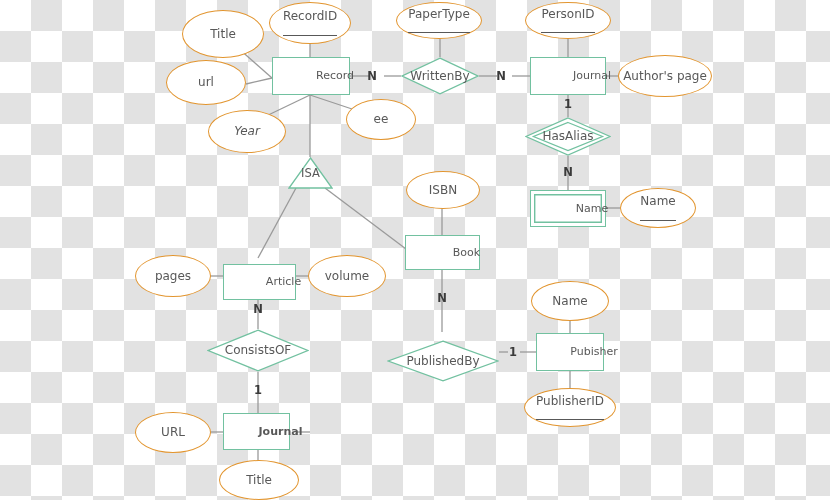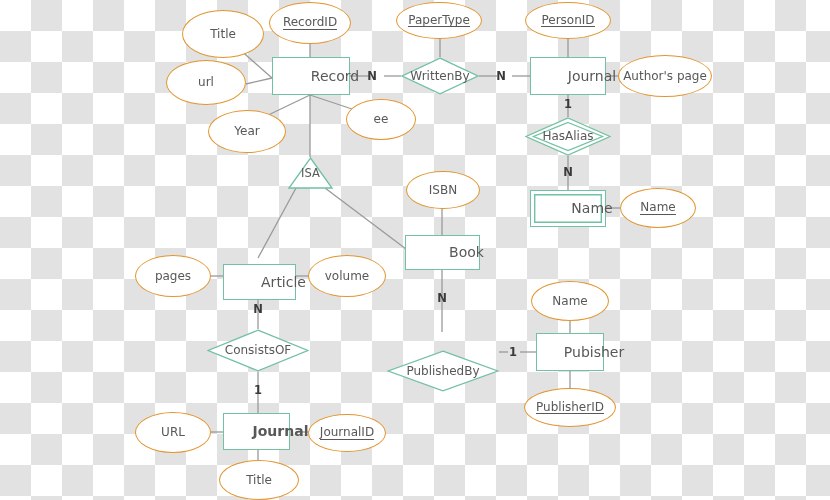--- a/index.html
+++ b/index.html
@@ -34,37 +34,37 @@
     align-items: center;
     justify-content: center;
     text-align: center;
     color: #585858;
     line-height: 1.05;
   }
   
   .entity {
     background: #ffffff;
     border: 1.4px solid #72c1a0;
-    font-size: 14px;
+    font-size: 11px;
     padding-left: 48px;
   }
   .entity.weak {
     border: 1.4px solid #72c1a0;
     box-shadow: inset 0 0 0 3px #ffffff, inset 0 0 0 4.4px #72c1a0;
   }
   
   .attr {
     background: #ffffff;
     border: 1.5px solid #e2952f;
     border-radius: 50%;
     font-size: 12px;
   }
   .attr .txt.key {
     border-bottom: 1px solid #585858;
-    padding-bottom: 0px;
+    padding-bottom: 12px;
   }
   
   .rel {
     background: transparent;
     font-size: 12px;
   }
   .rel .dia {
     position: absolute;
     left: 0; top: 0;
     width: 100%;
@@ -202,21 +202,21 @@
     <span class="txt">HasAlias</span>
   </div>
 
   <div class="node rel" style="left:207px; top:329px; width:102px; height:43px;">
     <svg class="dia" viewBox="0 0 102 43" preserveAspectRatio="none">
       <polygon points="51,1.2 100.8,21.5 51,41.8 1.2,21.5" fill="#ffffff" stroke="#72c1a0" stroke-width="1.3"></polygon>
     </svg>
     <span class="txt">ConsistsOF</span>
   </div>
 
-  <div class="node rel" style="left:387px; top:350px; width:112px; height:42px;justify-content:center;">
+  <div class="node rel" style="left:387px; top:340px; width:112px; height:42px;justify-content:center;">
     <svg class="dia" viewBox="0 0 112 42" preserveAspectRatio="none">
       <polygon points="56,1.2 110.8,21 56,40.8 1.2,21" fill="#ffffff" stroke="#72c1a0" stroke-width="1.3"></polygon>
     </svg>
     <span class="txt">PublishedBy</span>
   </div>
 
   <div class="node isa" style="left:288px; top:157px; width:45px; height:32px;">
     <svg class="tri" viewBox="0 0 45 32" preserveAspectRatio="none">
       <polygon points="22.5,1 44,31 1,31" fill="#ffffff" stroke="#72c1a0" stroke-width="1.3"></polygon>
     </svg>
@@ -228,21 +228,21 @@
   </div>
 
   <div class="node attr" style="left:269px; top:2px; width:82px; height:42px;">
     <span class="txt key">RecordID</span>
   </div>
 
   <div class="node attr" style="left:166px; top:60px; width:80px; height:45px;">
     <span class="txt">url</span>
   </div>
 
-  <div class="node attr" style="left:208px; top:110px; width:78px; height:43px;">
+  <div class="node attr" style="left:208px; top:110px; width:78px; height:43px;font-style:italic;">
     <span class="txt">Year</span>
   </div>
 
   <div class="node attr" style="left:346px; top:99px; width:70px; height:41px;">
     <span class="txt">ee</span>
   </div>
 
   <div class="node attr" style="left:396px; top:2px; width:86px; height:37px;">
     <span class="txt key">PaperType</span>
   </div>
@@ -268,23 +268,20 @@
   </div>
 
   <div class="node attr" style="left:308px; top:255px; width:78px; height:42px;">
     <span class="txt">volume</span>
   </div>
 
   <div class="node attr" style="left:135px; top:412px; width:76px; height:41px;">
     <span class="txt">URL</span>
   </div>
 
-  <div class="node attr" style="left:308px; top:414px; width:78px; height:38px;">
-    <span class="txt key">JournalID</span>
-  </div>
 
   <div class="node attr" style="left:219px; top:460px; width:80px; height:40px;">
     <span class="txt">Title</span>
   </div>
 
   <div class="node attr" style="left:531px; top:281px; width:78px; height:40px;">
     <span class="txt">Name</span>
   </div>
 
   <div class="node attr" style="left:524px; top:388px; width:92px; height:39px;">

